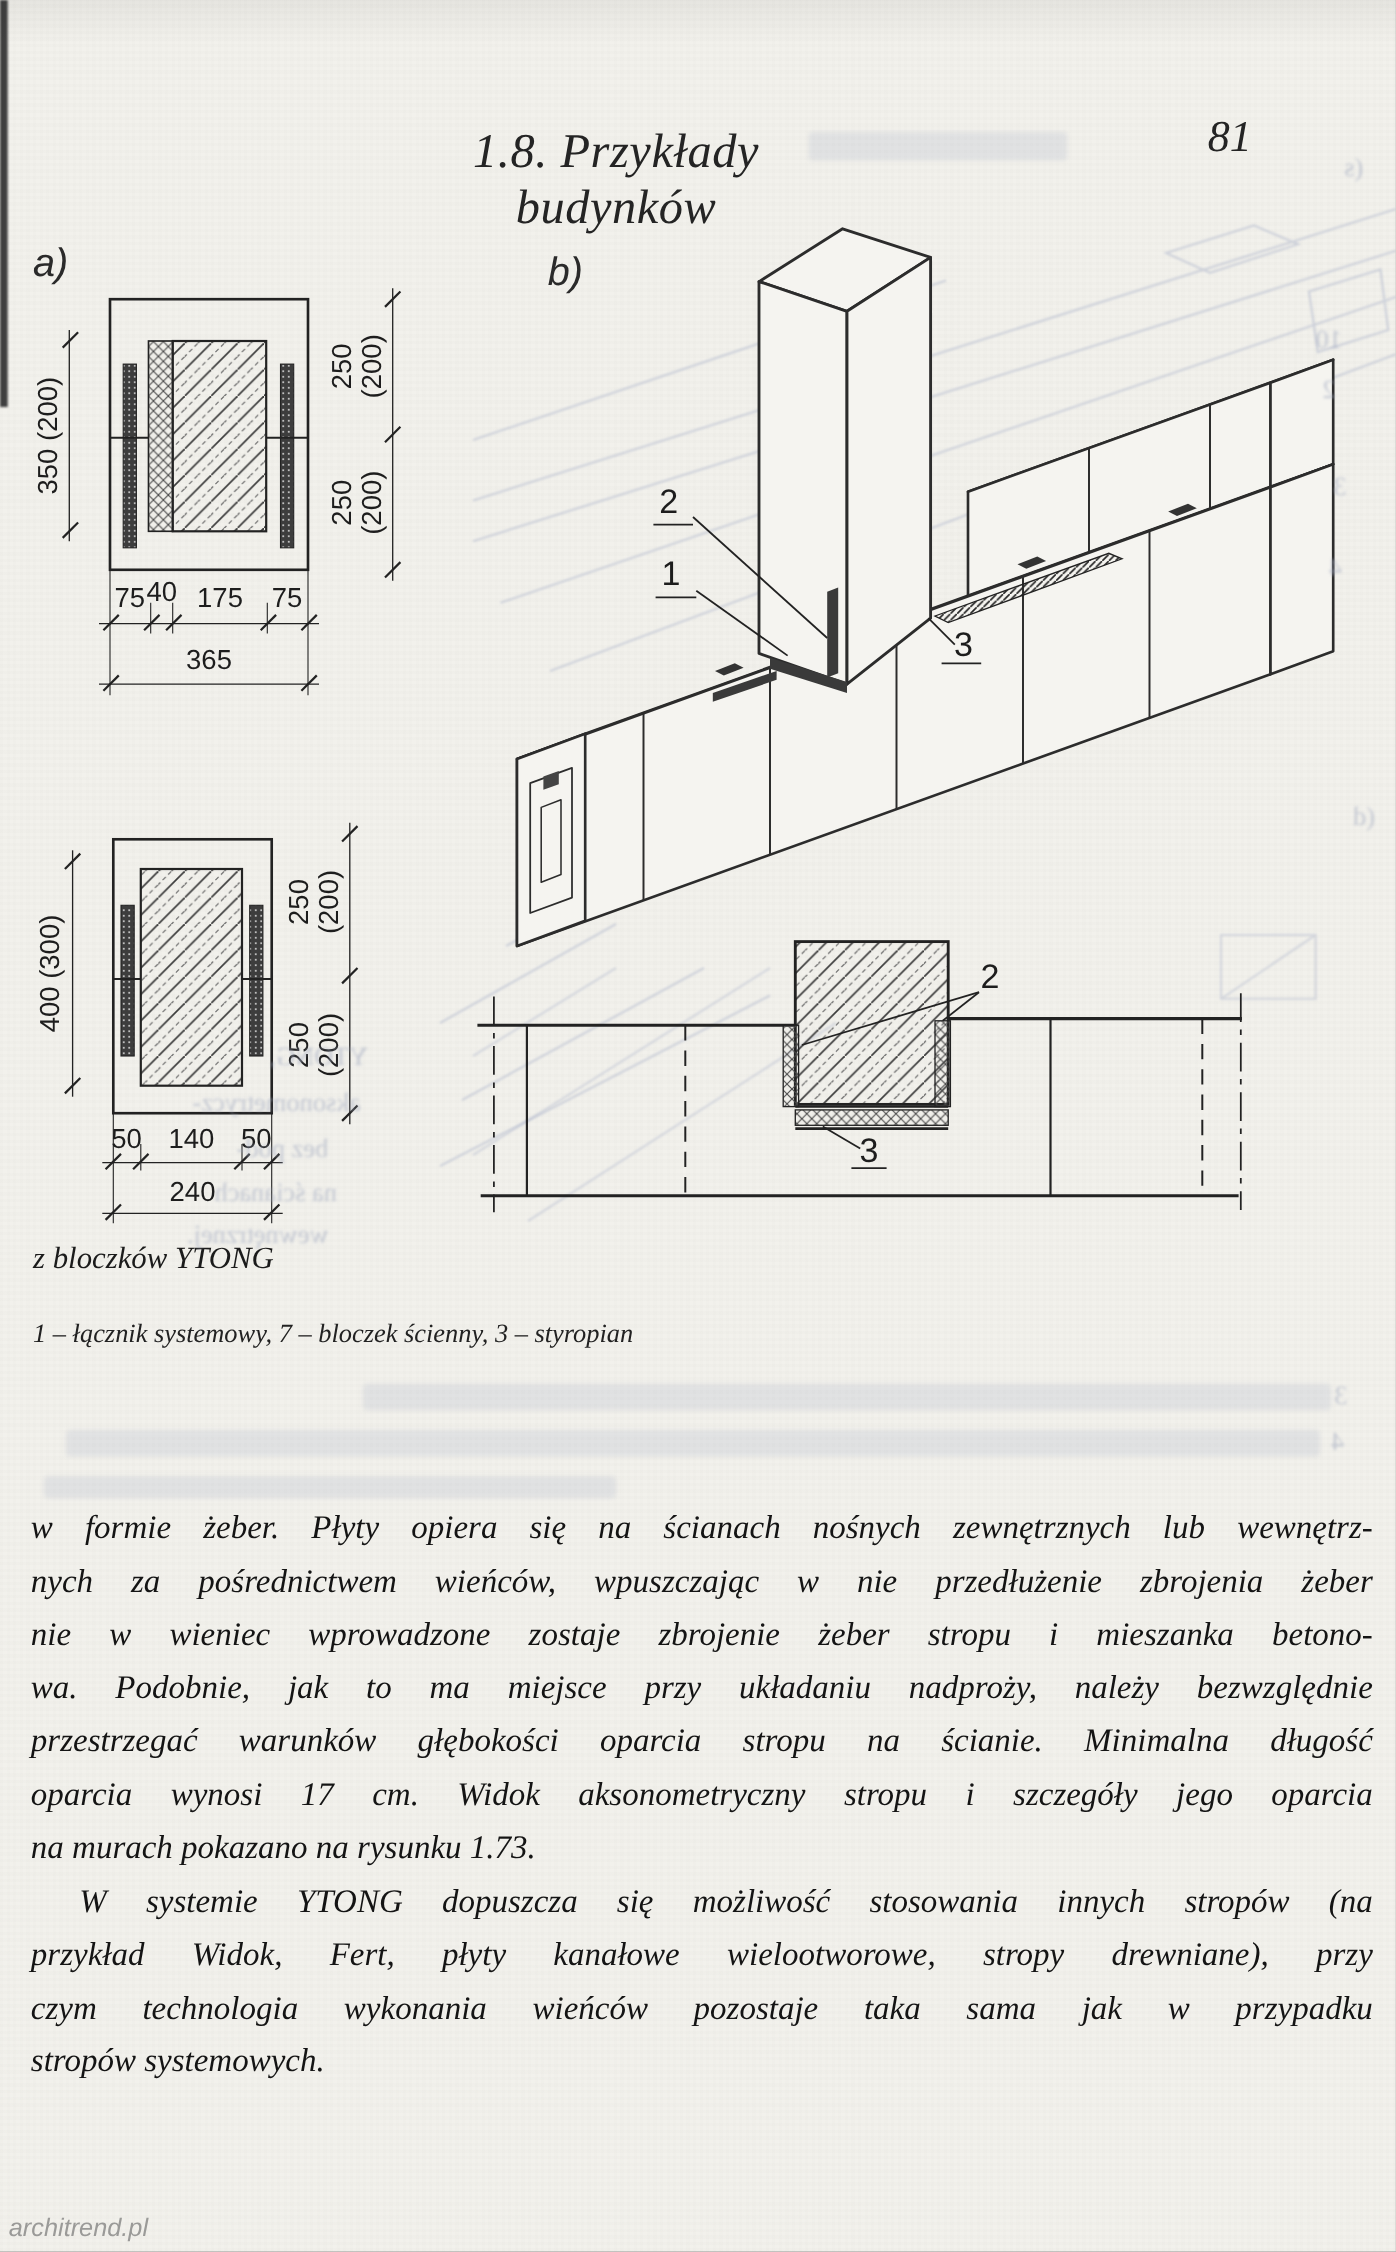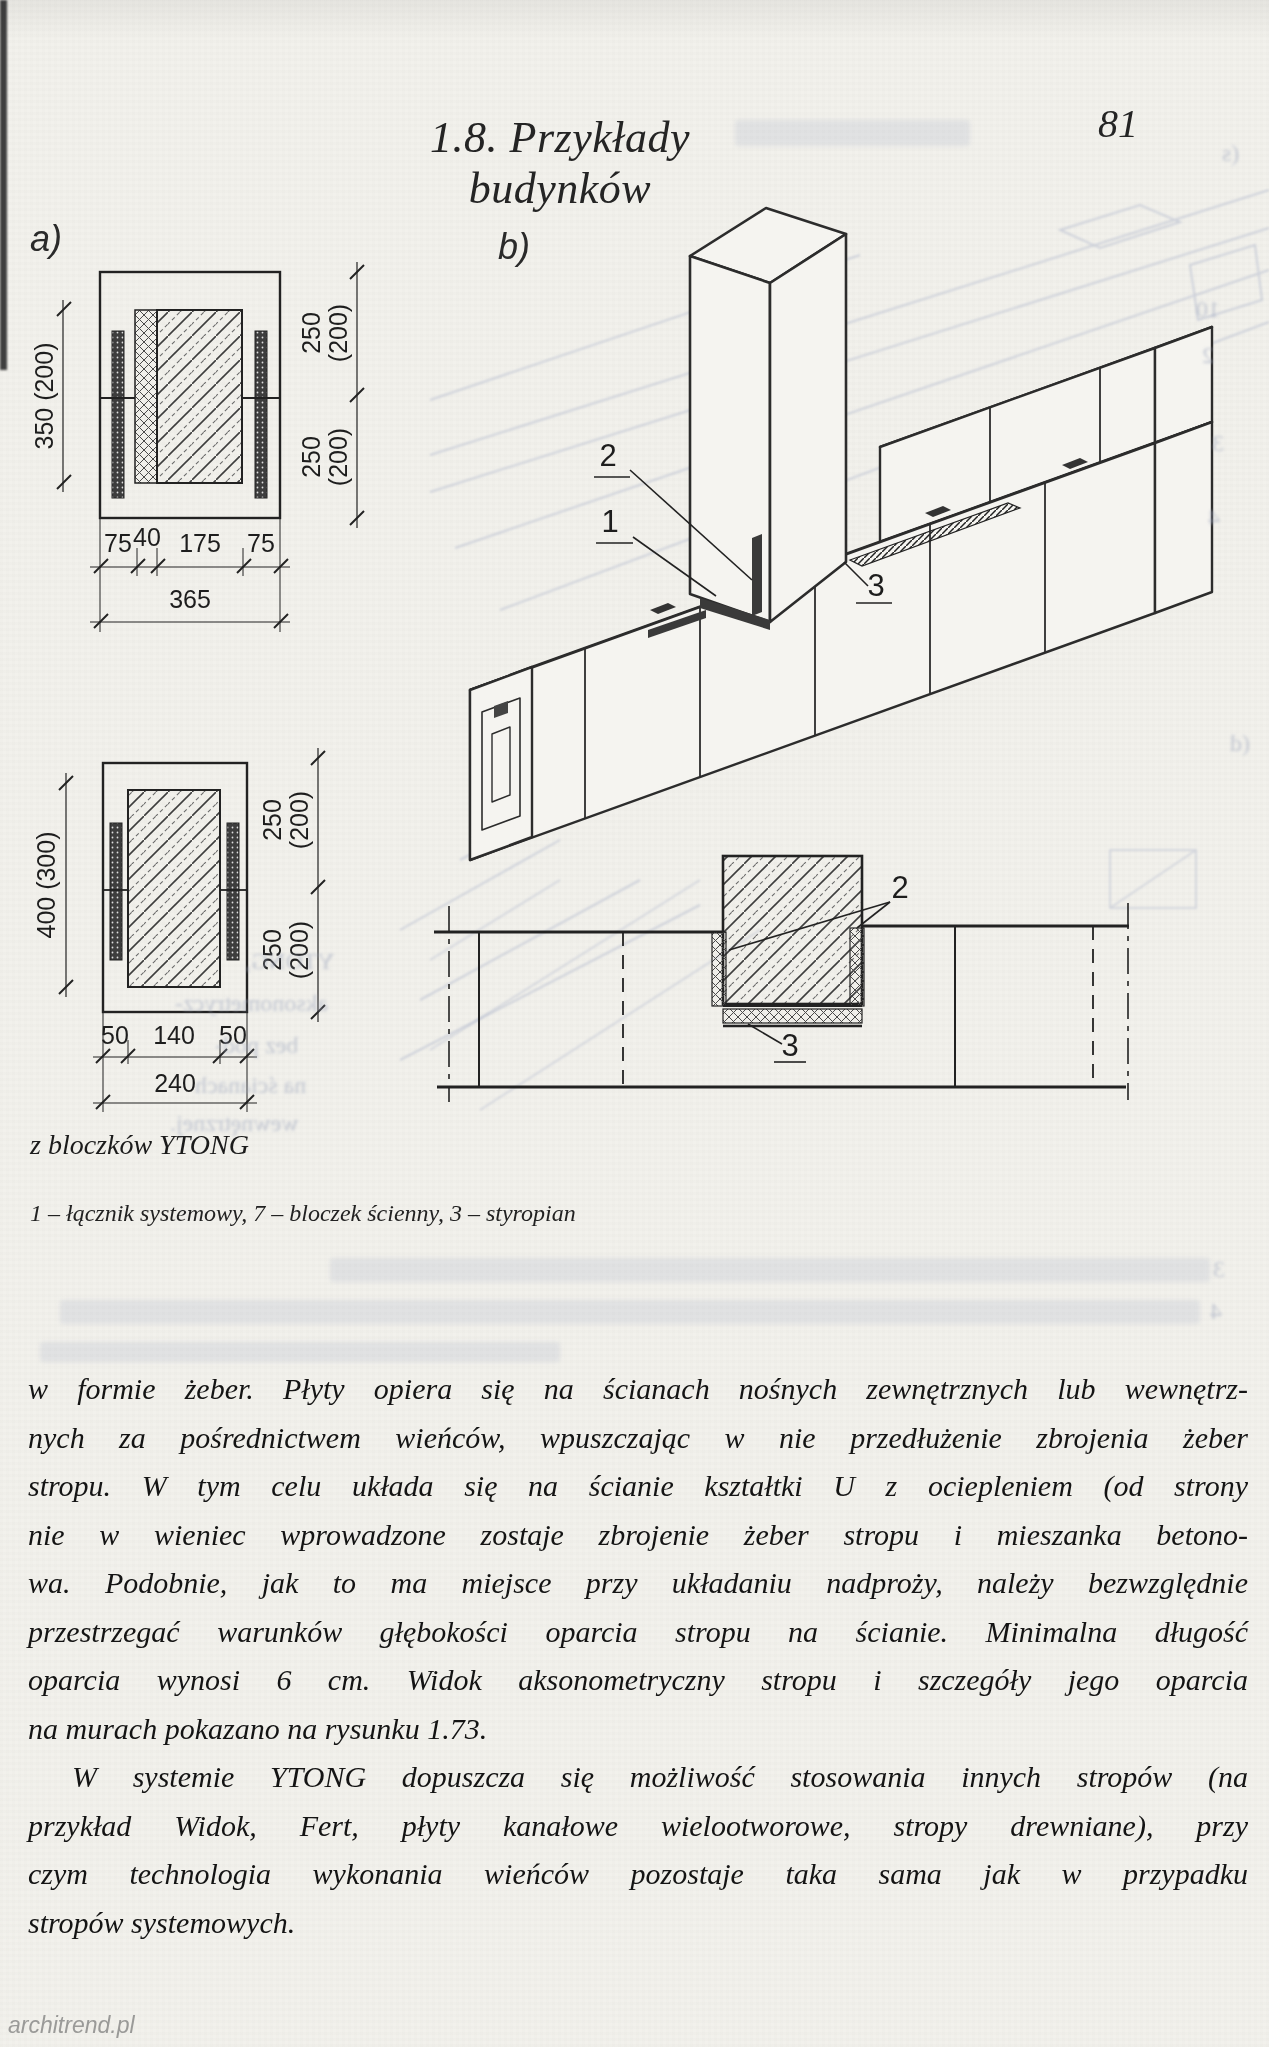--- a/index.html
+++ b/index.html
@@ -266,25 +266,24 @@
   </div>
   <div id="legend" class="abs">1 – łącznik systemowy, 7 – bloczek ścienny, 3 – styropian</div>
 
   <div class="abs ghost-bar" style="left:330px;top:1258px;width:880px;height:24px;"></div>
   <div class="abs ghost-bar" style="left:60px;top:1300px;width:1140px;height:24px;"></div>
   <div class="abs ghost-bar" style="left:40px;top:1342px;width:520px;height:20px;"></div>
 
   <div id="bodytext" class="abs">
     <div class="bodyline">w formie żeber. Płyty opiera się na ścianach nośnych zewnętrznych lub wewnętrz-</div>
     <div class="bodyline">nych za pośrednictwem wieńców, wpuszczając w nie przedłużenie zbrojenia żeber</div>
-    <div class="bodyline">stropu. W tym celu układa się na ścianie kształtki U z ociepleniem (od strony</div>
     <div class="bodyline">nie w wieniec wprowadzone zostaje zbrojenie żeber stropu i mieszanka betono-</div>
     <div class="bodyline">wa. Podobnie, jak to ma miejsce przy układaniu nadproży, należy bezwzględnie</div>
     <div class="bodyline">przestrzegać warunków głębokości oparcia stropu na ścianie. Minimalna długość</div>
-    <div class="bodyline">oparcia wynosi 6 cm. Widok aksonometryczny stropu i szczegóły jego oparcia</div>
+    <div class="bodyline">oparcia wynosi 17 cm. Widok aksonometryczny stropu i szczegóły jego oparcia</div>
     <div class="bodyline end">na murach pokazano na rysunku 1.73.</div>
     <div class="bodyline indent">W systemie YTONG dopuszcza się możliwość stosowania innych stropów (na</div>
     <div class="bodyline">przykład Widok, Fert, płyty kanałowe wielootworowe, stropy drewniane), przy</div>
     <div class="bodyline">czym technologia wykonania wieńców pozostaje taka sama jak w przypadku</div>
     <div class="bodyline end">stropów systemowych.</div>
   </div>
 
   <span class="ghost-frag" style="left:1222px;top:140px;">(s</span>
   <span class="ghost-frag" style="left:1196px;top:296px;">10</span>
   <span class="ghost-frag" style="left:1202px;top:342px;">2</span>

